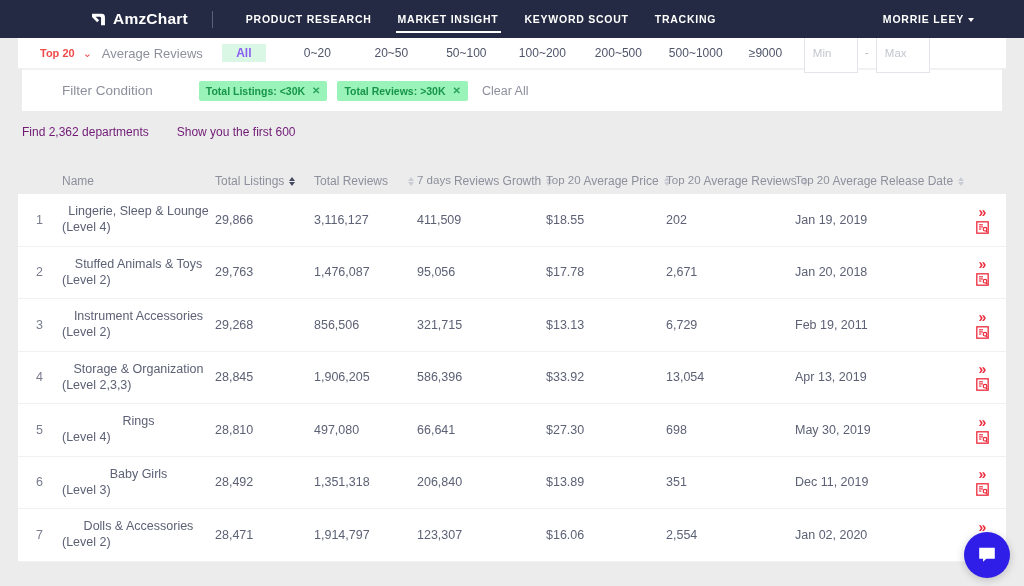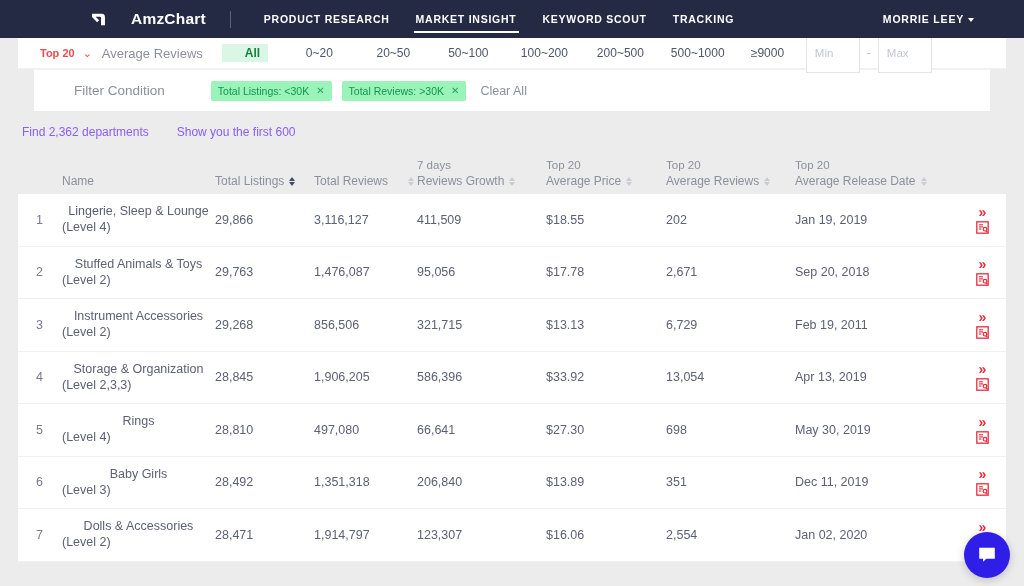--- a/index.html
+++ b/index.html
@@ -15,21 +15,21 @@
     height: 38px;
     background: #242a43;
     display: flex;
     align-items: center;
     padding: 0 24px 0 0;
     position: relative;
   }
   .brand {
     display: flex;
     align-items: center;
-    gap: 24px;
+    gap: 6px;
     margin-left: 90px;
   }
   .brand-mark { width: 17px; height: 17px; display: block; }
   .brand-text {
     color: #ffffff;
     font-size: 15.5px;
     font-weight: 700;
     letter-spacing: .2px;
     white-space: nowrap;
   }
@@ -116,23 +116,23 @@
   .range-opts { display: flex; align-items: center; }
   .range-opt {
     font-size: 12px;
     color: #4e5569;
     cursor: pointer;
     white-space: nowrap;
     text-align: center;
     padding-left: 29px;
   }
   .range-opt.sel {
-    color: #15803d;
+    color: #8b5cf6;
     background: #d9f7e4;
-    padding: 2px 23px;
+    padding: 2px 14px;
     border-radius: 0;
     font-weight: 600;
   }
   .minmax {
     display: flex;
     align-items: center;
     margin-left: 26px;
   }
   .minmax input {
     width: 54px;
@@ -144,38 +144,38 @@
     font-family: "Liberation Sans", sans-serif;
     outline: none;
     background: #fff;
   }
   .minmax input::placeholder { color: #c3c6ce; }
   .mm-dash { color: #b9bcc5; font-size: 12px; margin: 0 7px; }
 
   
   .cond-panel {
     background: #ffffff;
-    margin: 0 34px;
+    margin: 0 22px;
     height: 42px;
     display: flex;
     align-items: center;
     padding-left: 40px;
     border-top: 1px solid #f2f2f2;
   }
   .cond-label {
     color: #8d8f9c;
     font-size: 13.5px;
     margin-right: 46px;
     white-space: nowrap;
   }
   .tag {
     background: #9af3b9;
     color: #17954a;
     font-size: 10.5px;
-    font-weight: 400;
+    font-weight: 700;
     padding: 4px 7px;
     border-radius: 2px;
     margin-right: 10px;
     display: inline-flex;
     align-items: center;
     gap: 7px;
     white-space: nowrap;
     cursor: default;
   }
   .tag .x { cursor: pointer; font-size: 10px; color: #2aa35c; }
@@ -186,39 +186,39 @@
     cursor: pointer;
   }
 
   
   .meta {
     display: flex;
     align-items: center;
     gap: 28px;
     padding: 14px 0 11px 22px;
   }
-  .meta span { color: #8b5cf6; font-size: 12px; white-space: nowrap; }
+  .meta span { color: #701a75; font-size: 12px; white-space: nowrap; }
 
   
   .table-wrap { padding: 0 18px; }
   .thead {
     display: flex;
     align-items: flex-end;
     height: 44px;
     padding-bottom: 6px;
   }
   .th {
     color: #8d8f9c;
     font-size: 12px;
     display: flex;
     align-items: flex-end;
     gap: 5px;
     white-space: nowrap;
   }
-  .th-stack { display: flex; flex-direction: column; gap: 3px; }
+  .th-stack { display: flex; flex-direction: row; gap: 3px; }
   .th-sub { color: #8d8f9c; font-size: 11.5px; }
   .sorter {
     display: inline-flex;
     flex-direction: column;
     gap: 1px;
     cursor: pointer;
     padding-bottom: 2px;
   }
   .sorter i {
     width: 0; height: 0;
@@ -436,21 +436,21 @@
     <div class="c-idx">2</div>
     <div class="c-name">
       <div class="name-main">Stuffed Animals &amp; Toys</div>
       <div class="name-sub">(Level 2)</div>
     </div>
     <div class="c-tl cell">29,763</div>
     <div class="c-tr cell">1,476,087</div>
     <div class="c-rg cell">95,056</div>
     <div class="c-ap cell">$17.78</div>
     <div class="c-ar cell">2,671</div>
-    <div class="c-ard cell">Sep 20, 2018</div>
+    <div class="c-ard cell">Jan 20, 2018</div>
     <div class="c-act">
       <div class="actions">
         <span class="ico-chev">»</span>
         <span class="ico-report">
           <svg width="13" height="13" viewBox="0 0 16 16">
             <rect x="1" y="1" width="14" height="14" fill="none" stroke="#ec2b3c" stroke-width="1.6"></rect>
             <rect x="3.6" y="4" width="5" height="1.4" fill="#ec2b3c"></rect>
             <rect x="3.6" y="6.6" width="5" height="1.4" fill="#ec2b3c"></rect>
             <rect x="3.6" y="9.2" width="3" height="1.4" fill="#ec2b3c"></rect>
             <circle cx="11.1" cy="10.1" r="2.2" fill="none" stroke="#ec2b3c" stroke-width="1.5"></circle>

